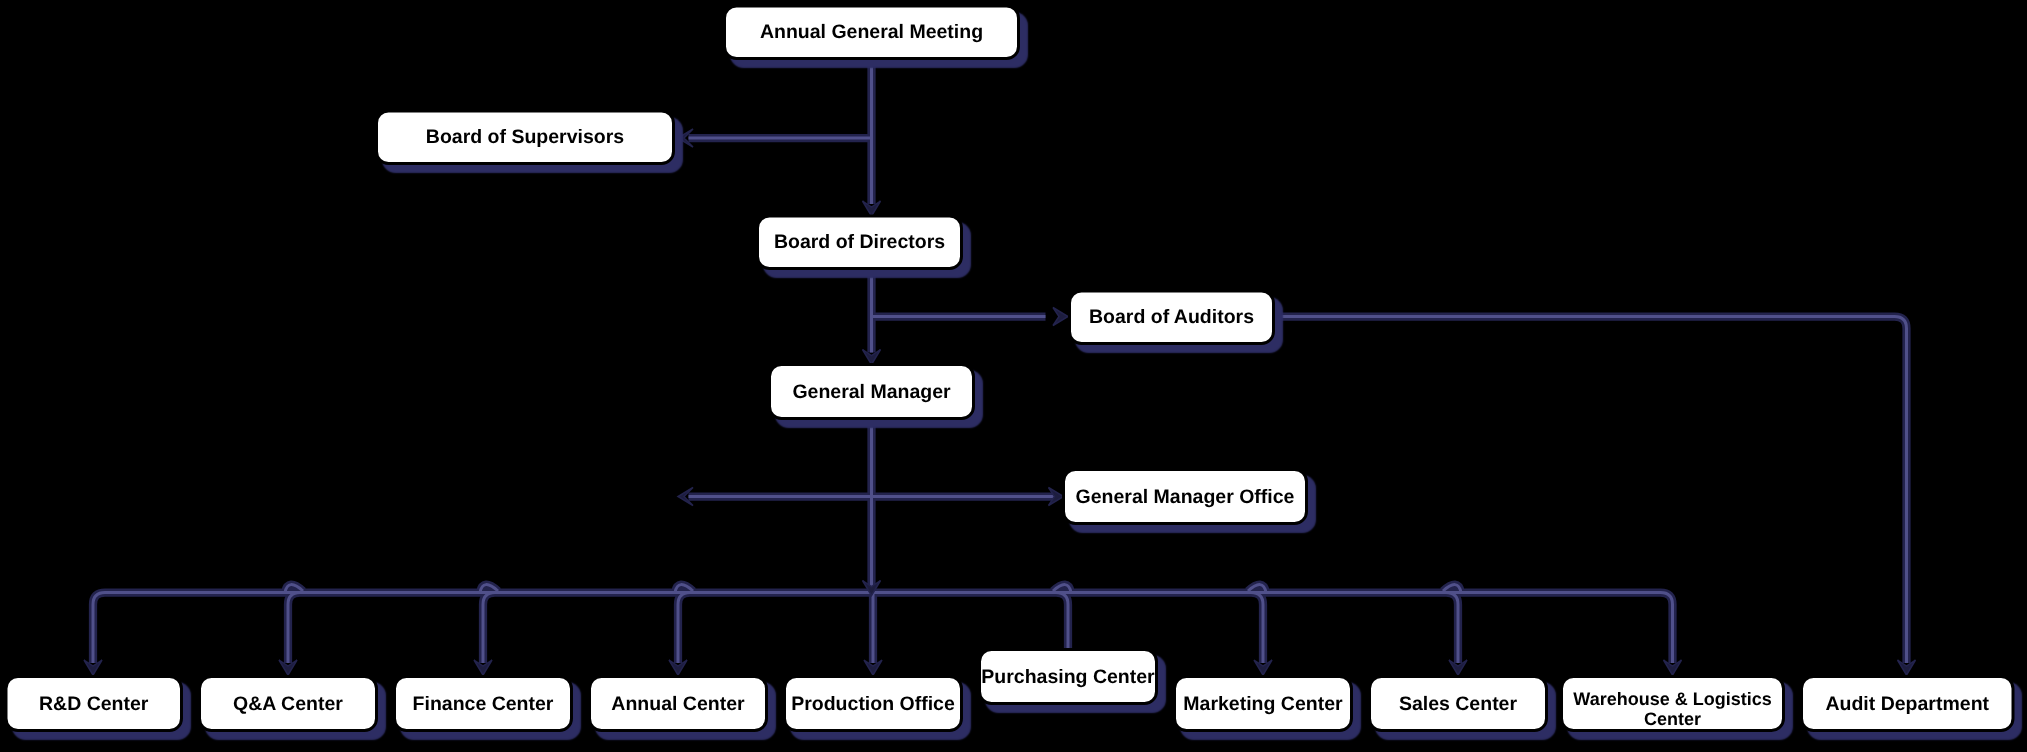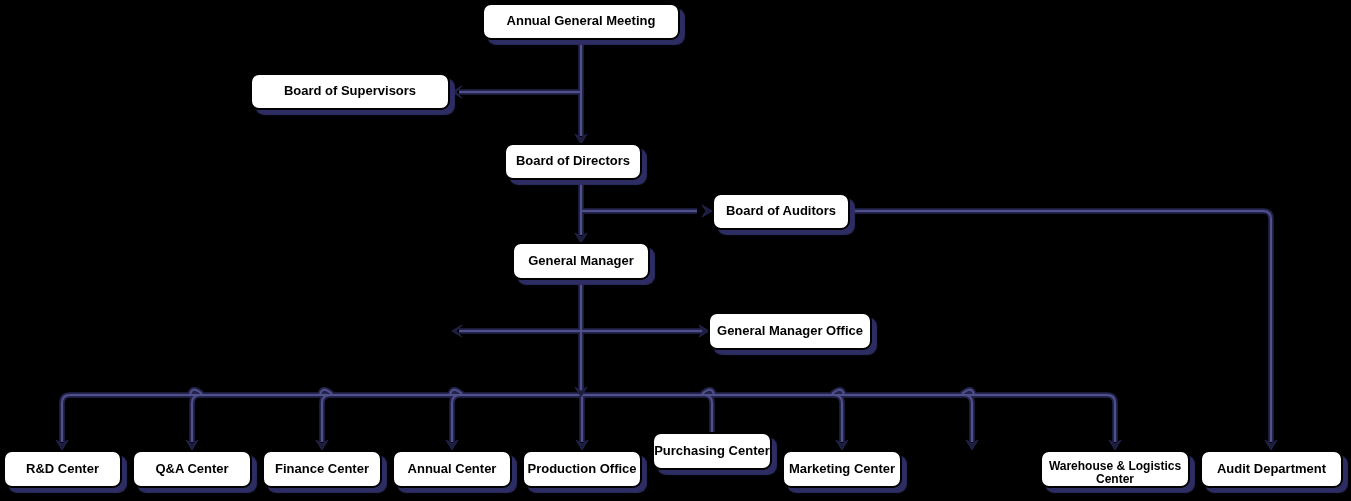--- a/index.html
+++ b/index.html
@@ -156,20 +156,23 @@
   </div>
 
   <div class="node" style="left:652px;top:432px;width:120px;height:38px">
     <span class="lbl">Purchasing Center</span>
   </div>
 
   <div class="node" style="left:782px;top:450px;width:120px;height:38px">
     <span class="lbl">Marketing Center</span>
   </div>
 
+  <div class="node" style="left:912px;top:450px;width:120px;height:38px">
+    <span class="lbl">Sales Center</span>
+  </div>
 
   <div class="node small" style="left:1040px;top:450px;width:150px;height:38px">
     <span class="lbl">Warehouse &amp; Logistics Center</span>
   </div>
 
   <div class="node" style="left:1200px;top:450px;width:143px;height:38px">
     <span class="lbl">Audit Department</span>
   </div>
 
 </div>

